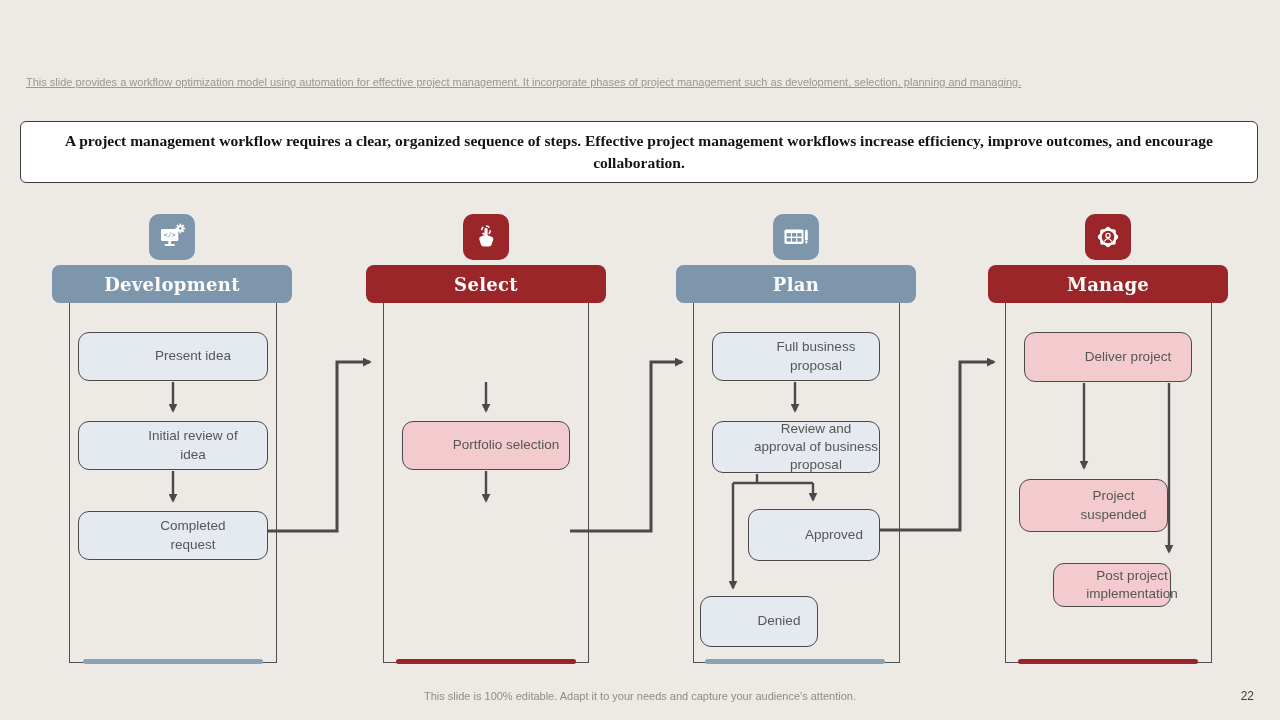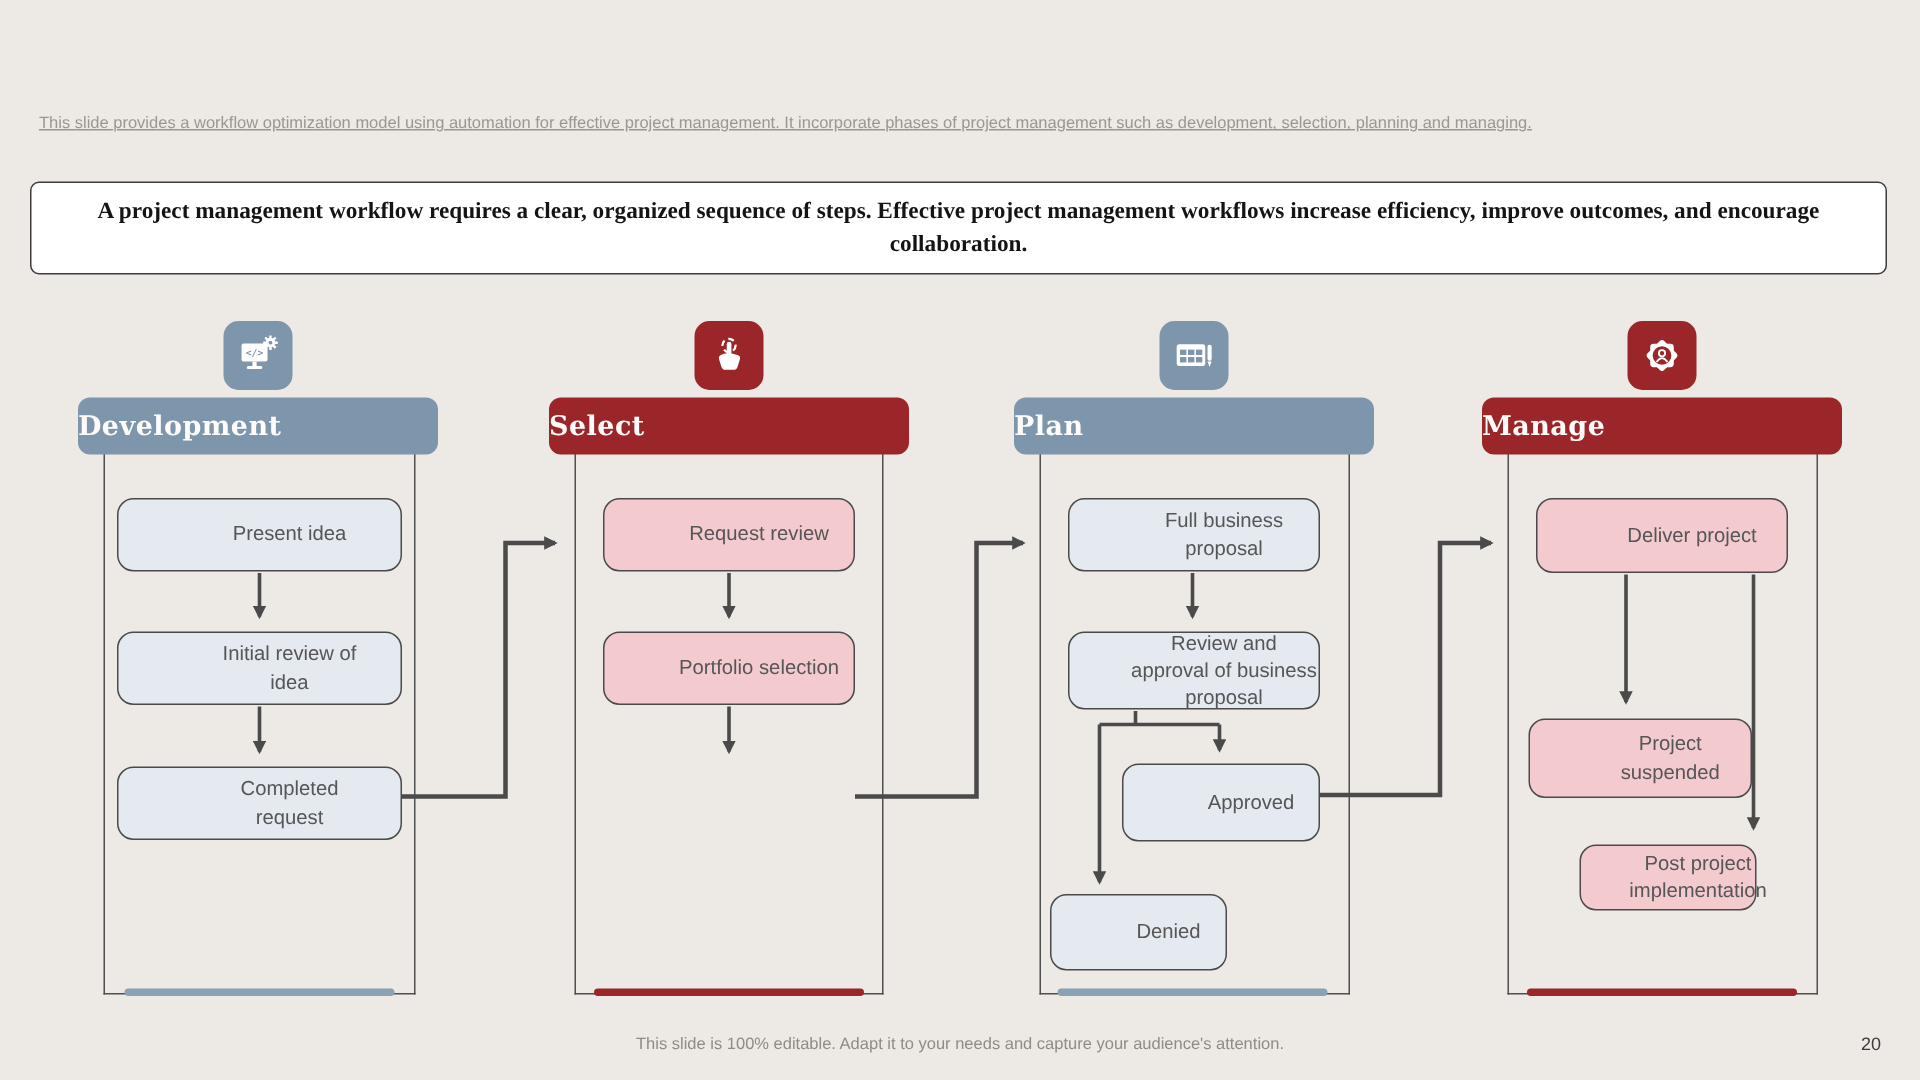--- a/index.html
+++ b/index.html
@@ -9,21 +9,21 @@
          font-weight:600;font-size:33px;color:#353535;letter-spacing:.3px;}
   .subtitle{position:absolute;left:26px;top:76px;margin:0;font-size:11px;color:#9B9691;width:1200px;text-decoration:underline;}
   .message-box{position:absolute;left:20px;top:121px;width:1238px;height:62px;background:#FFFFFF;
          border:1px solid #3C3C3C;border-radius:6px;box-sizing:border-box;
          display:flex;align-items:center;justify-content:center;}
   .message-box p{margin:0;padding:0 40px;text-align:center;font-family:"Liberation Serif",serif;
          font-weight:bold;font-size:15.5px;line-height:1.45;color:#141414;}
   .icon-tile{position:absolute;top:214px;width:46px;height:46px;border-radius:10px;
          display:flex;align-items:center;justify-content:center;}
   .col-header{position:absolute;top:265px;width:240px;height:38px;border-radius:8px;
-         display:flex;align-items:center;justify-content:flex-start;z-index:3;}
+         display:flex;align-items:center;justify-content:center;z-index:3;}
   .col-header span{font-family:"DejaVu Serif","Liberation Serif",serif;font-weight:bold;
          font-size:18px;color:#FDFCFB;letter-spacing:.3px;}
   .blue-bg{background:#7E96AB;}
   .red-bg{background:#9A2629;}
   .col-frame{position:absolute;top:300px;height:363px;box-sizing:border-box;
          border-left:1px solid #4F4F4F;border-right:1px solid #4F4F4F;border-bottom:1px solid #4F4F4F;}
   .baseline{position:absolute;top:659px;width:180px;height:5px;border-radius:3px;z-index:2;}
   .baseline.blue{background:#8BA2B4;}
   .baseline.red{background:#9A2629;}
   .box{position:absolute;box-sizing:border-box;border:1px solid #4A4A4A;border-radius:11px;
@@ -154,23 +154,20 @@
   <div class="box blue" style="left:78px;top:332px;width:190px;height:49px">
     <span>Present idea</span>
   </div>
   <div class="box blue tw100" style="left:78px;top:421px;width:190px;height:49px">
     <span>Initial review of idea</span>
   </div>
   <div class="box blue tw95" style="left:78px;top:511px;width:190px;height:49px">
     <span>Completed request</span>
   </div>
 
-  <div class="box pink" style="left:402px;top:332px;width:168px;height:49px">
-    <span>Request review</span>
-  </div>
   <div class="box pink" style="left:402px;top:421px;width:168px;height:49px">
     <span>Portfolio selection</span>
   </div>
 
   <div class="box blue" style="left:712px;top:332px;width:168px;height:49px">
     <span>Full business proposal</span>
   </div>
   <div class="box blue" style="left:712px;top:421px;width:168px;height:52px">
     <span>Review and approval of business proposal</span>
   </div>
@@ -185,15 +182,15 @@
     <span>Deliver project</span>
   </div>
   <div class="box pink" style="left:1019px;top:479px;width:149px;height:53px">
     <span>Project suspended</span>
   </div>
   <div class="box pink" style="left:1053px;top:563px;width:118px;height:44px">
     <span>Post project implementation</span>
   </div>
 
   <p class="footer">This slide is 100% editable. Adapt it to your needs and capture your audience's attention.</p>
-  <p class="page-num">20</p>
+  <p class="page-num">22</p>
 
 </div>
 
 </body></html>

